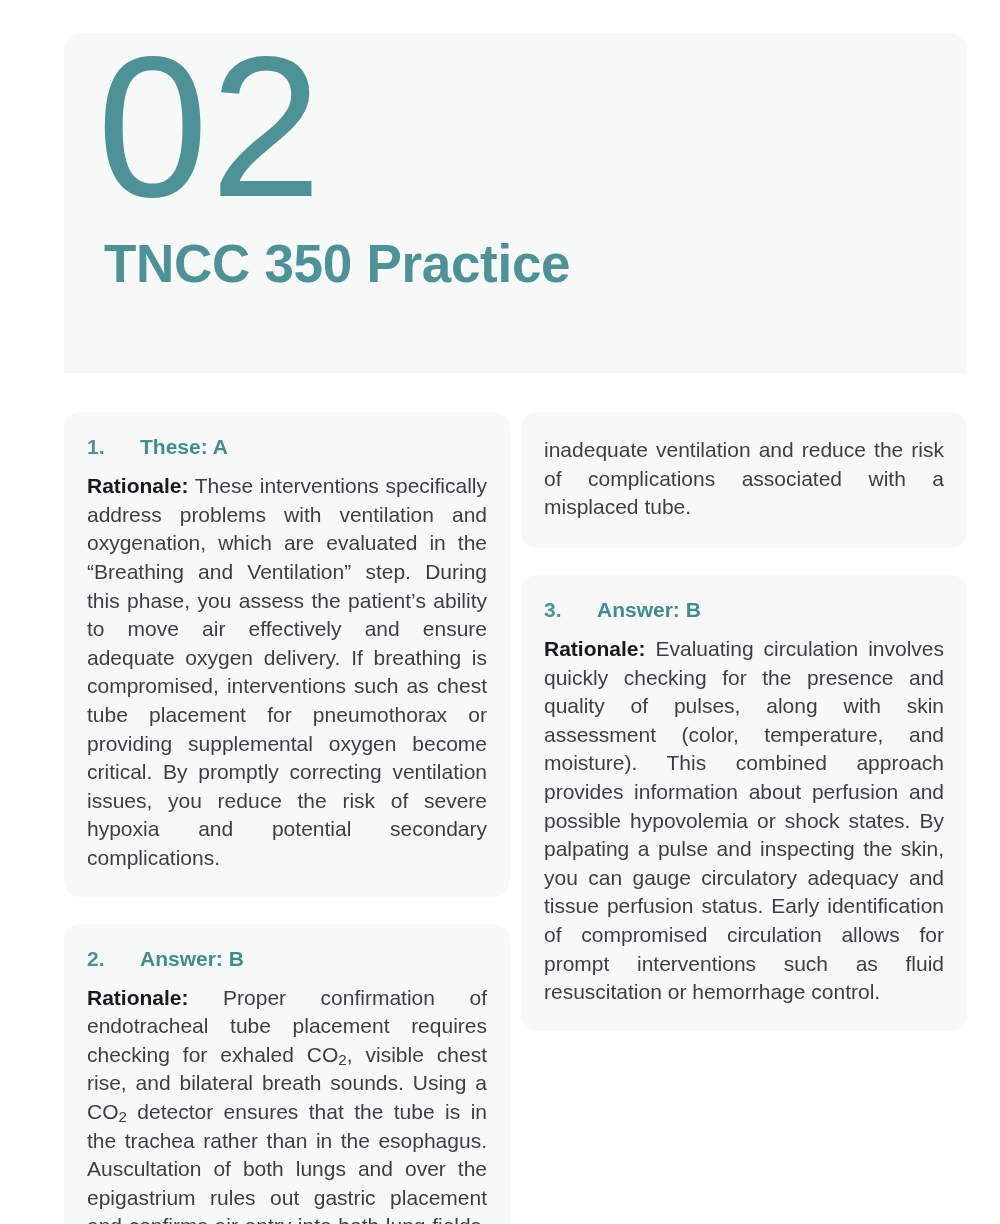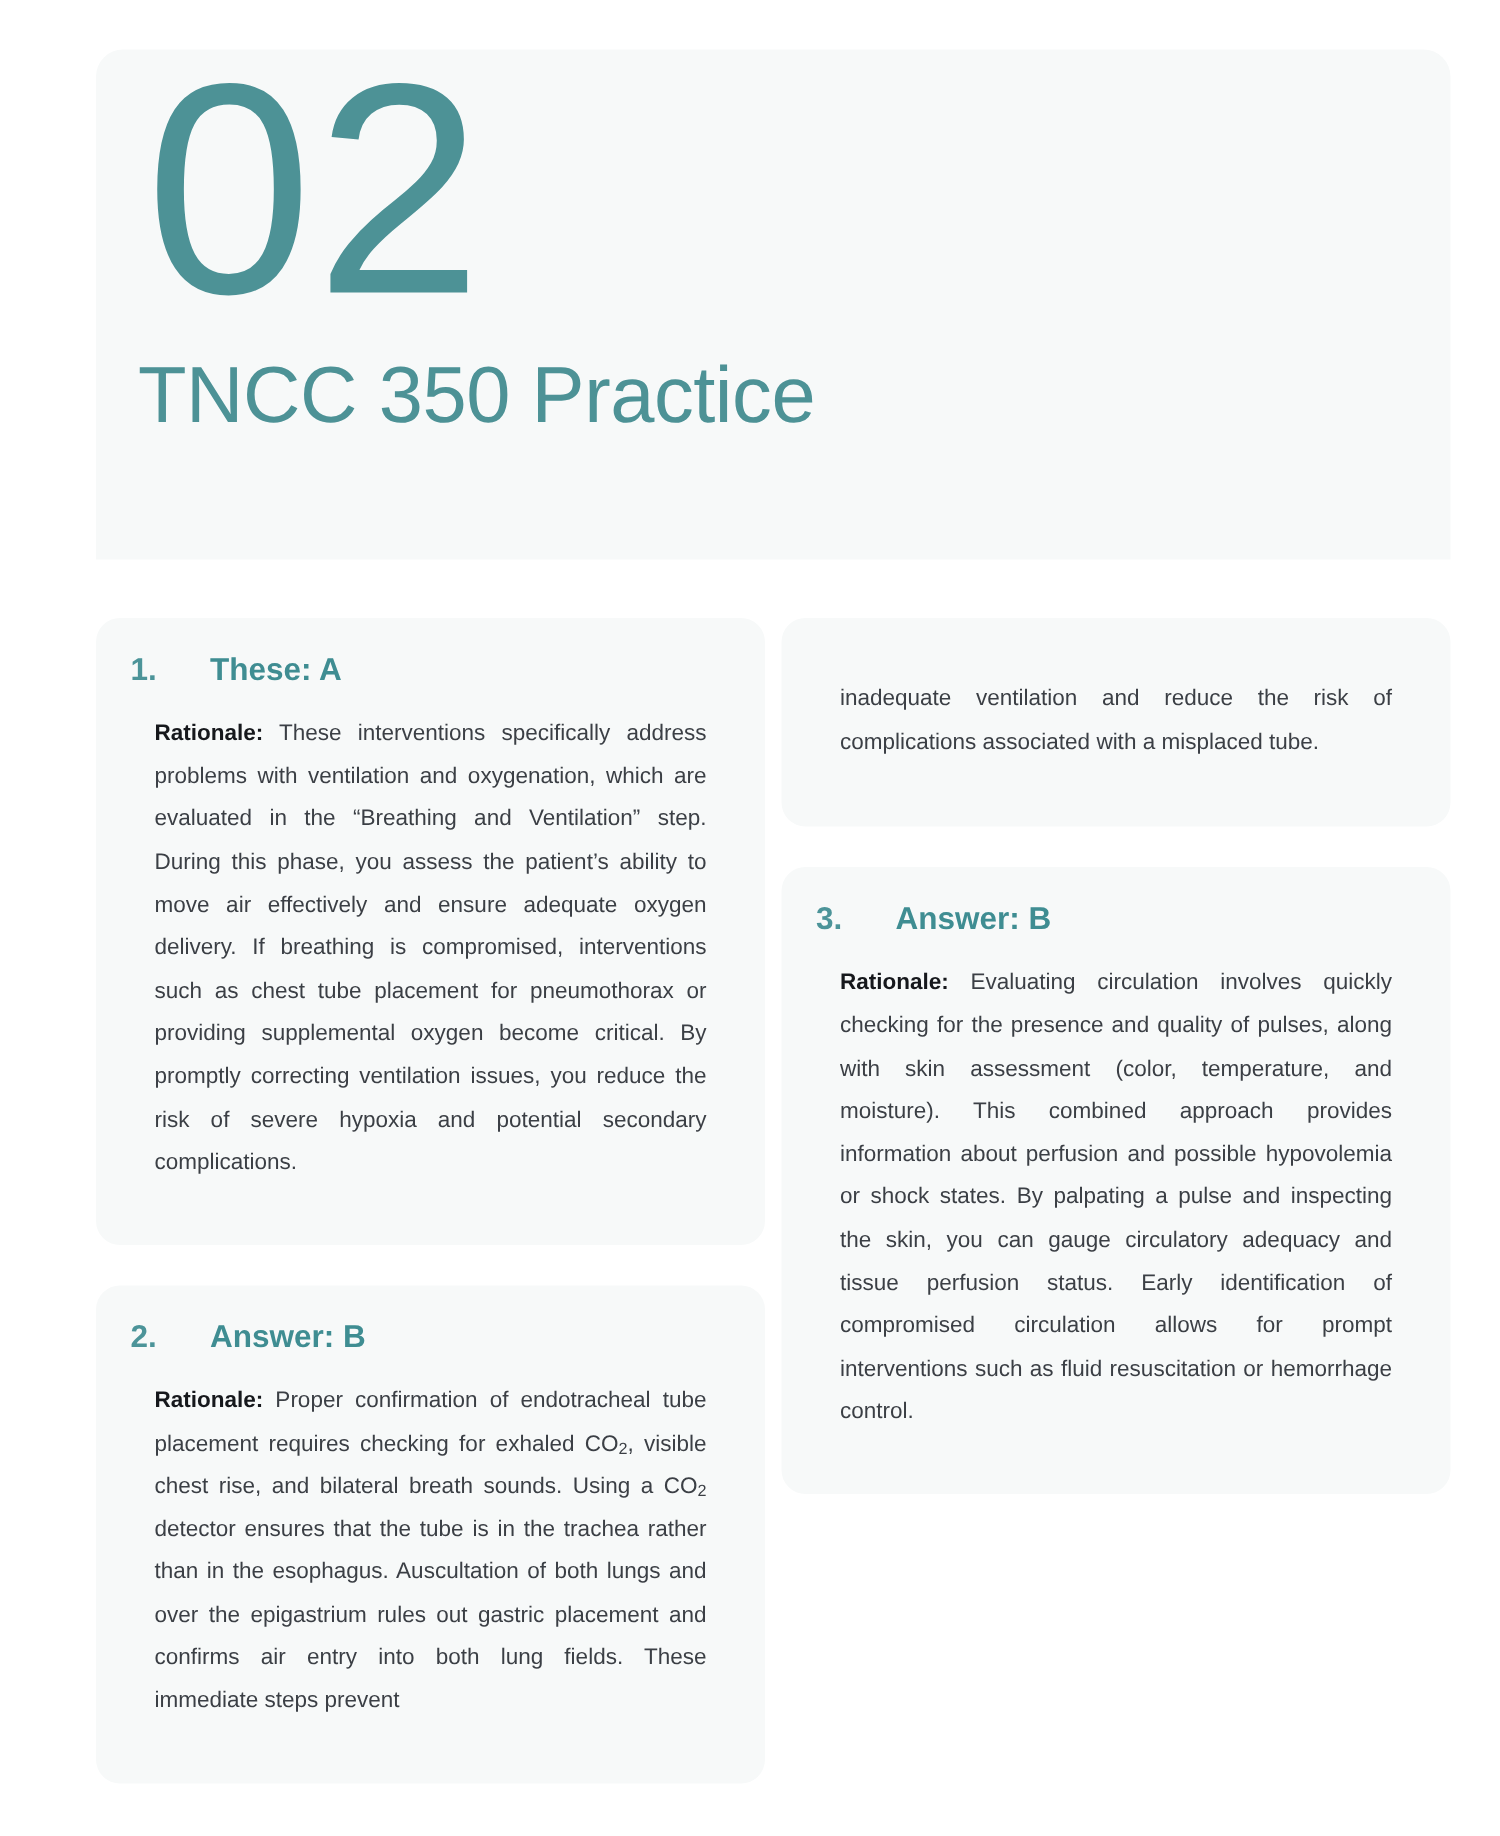--- a/index.html
+++ b/index.html
@@ -32,26 +32,26 @@
     top: -6px;
     font-size: 200px;
     line-height: 1;
     font-weight: 300;
     color: #4d9296;
     letter-spacing: 2px;
     font-family: "Liberation Sans", sans-serif;
   }
   .doc-title {
     position: absolute;
-    left: 28px;
+    left: 40px;
     top: 196px;
     width: 850px;
     font-size: 53px;
     line-height: 1.33;
-    font-weight: 400;
+    font-weight: 700;
     color: #4d9296;
     letter-spacing: -0.3px;
   }
   .doc-title .title-line {
     display: block;
   }
 
   
   .columns {
     position: absolute;
@@ -92,27 +92,27 @@
     display: inline-block;
     width: 53px;
     flex: 0 0 53px;
     color: #4c9499;
   }
   .answer-heading .ah-label {
     color: #3f8d92;
   }
 
   .rationale {
-    font-size: 15px;
+    font-size: 21px;
     line-height: 28.6px;
     color: #3b3f45;
     text-align: justify;
     hyphens: auto;
     -webkit-hyphens: auto;
-    margin: 16px;
+    margin: 0;
   }
   .rationale .lead {
     font-weight: bold;
     color: #16181c;
   }
   .rationale sub {
     font-size: 0.72em;
     line-height: 0;
     vertical-align: -0.22em;
   }

